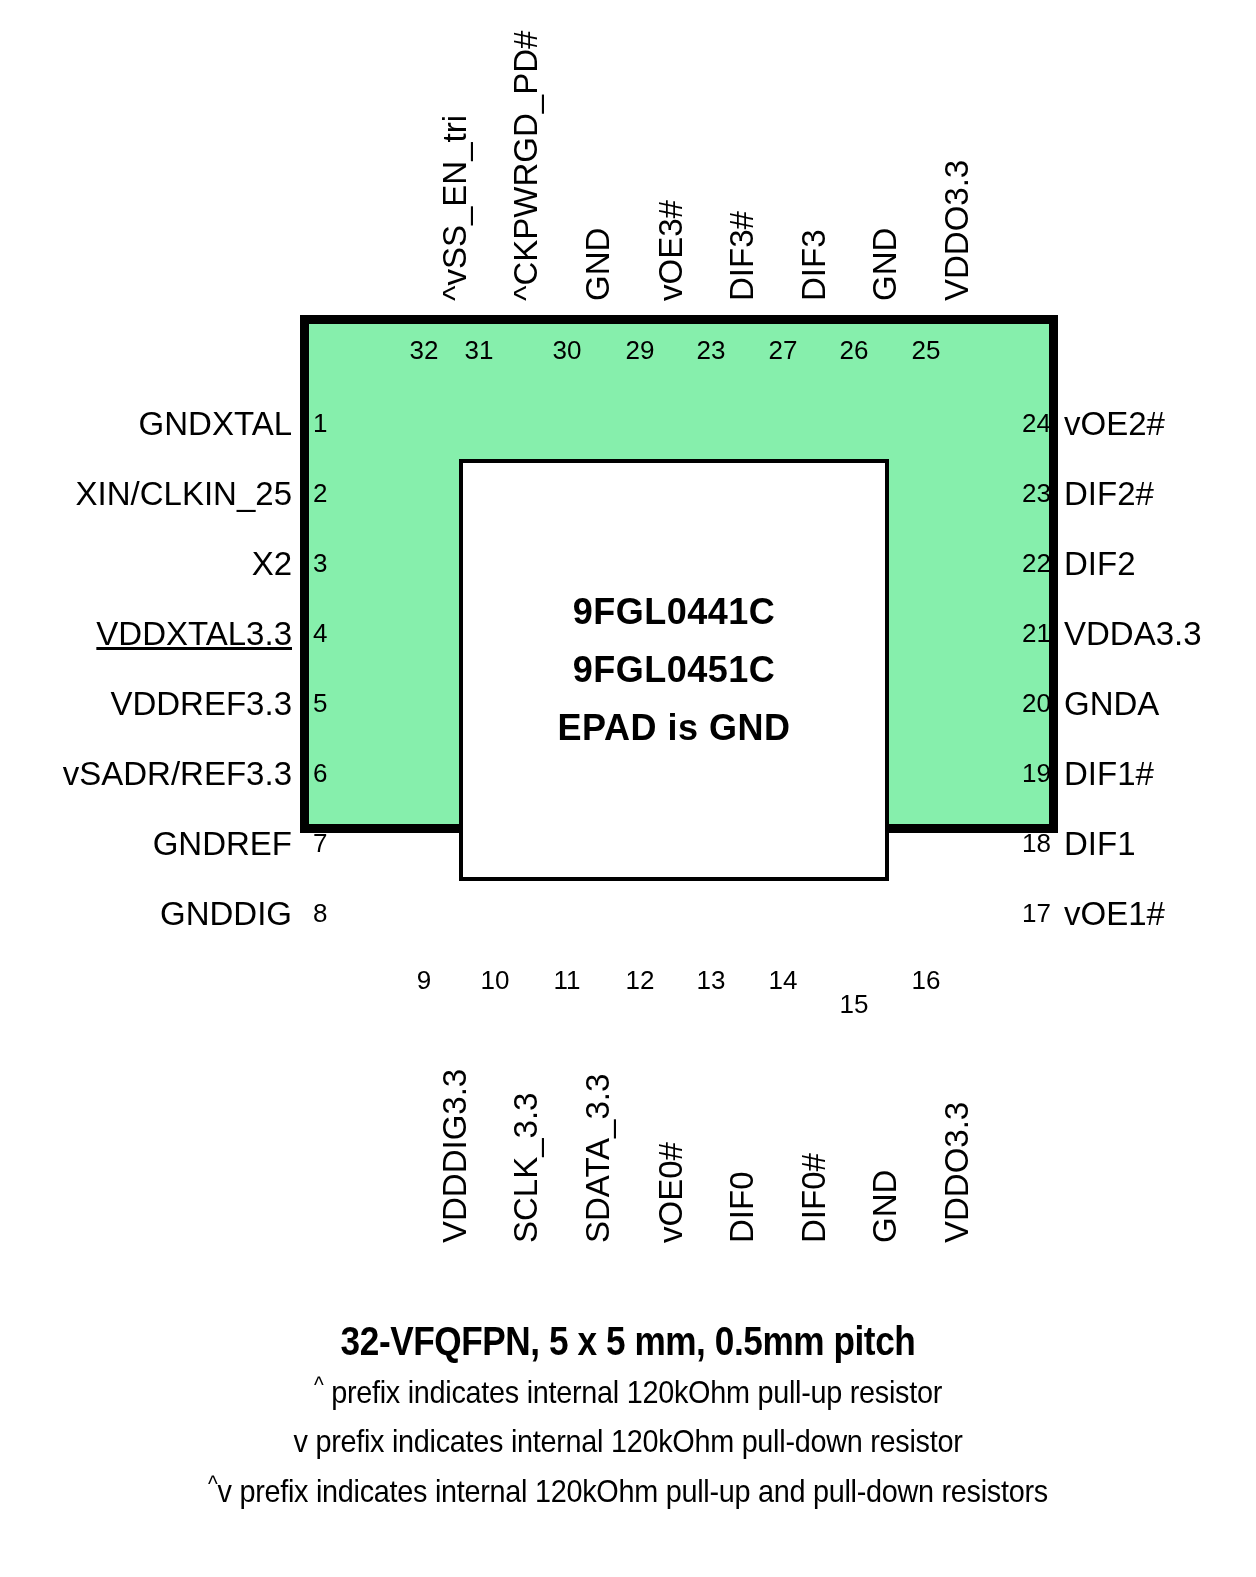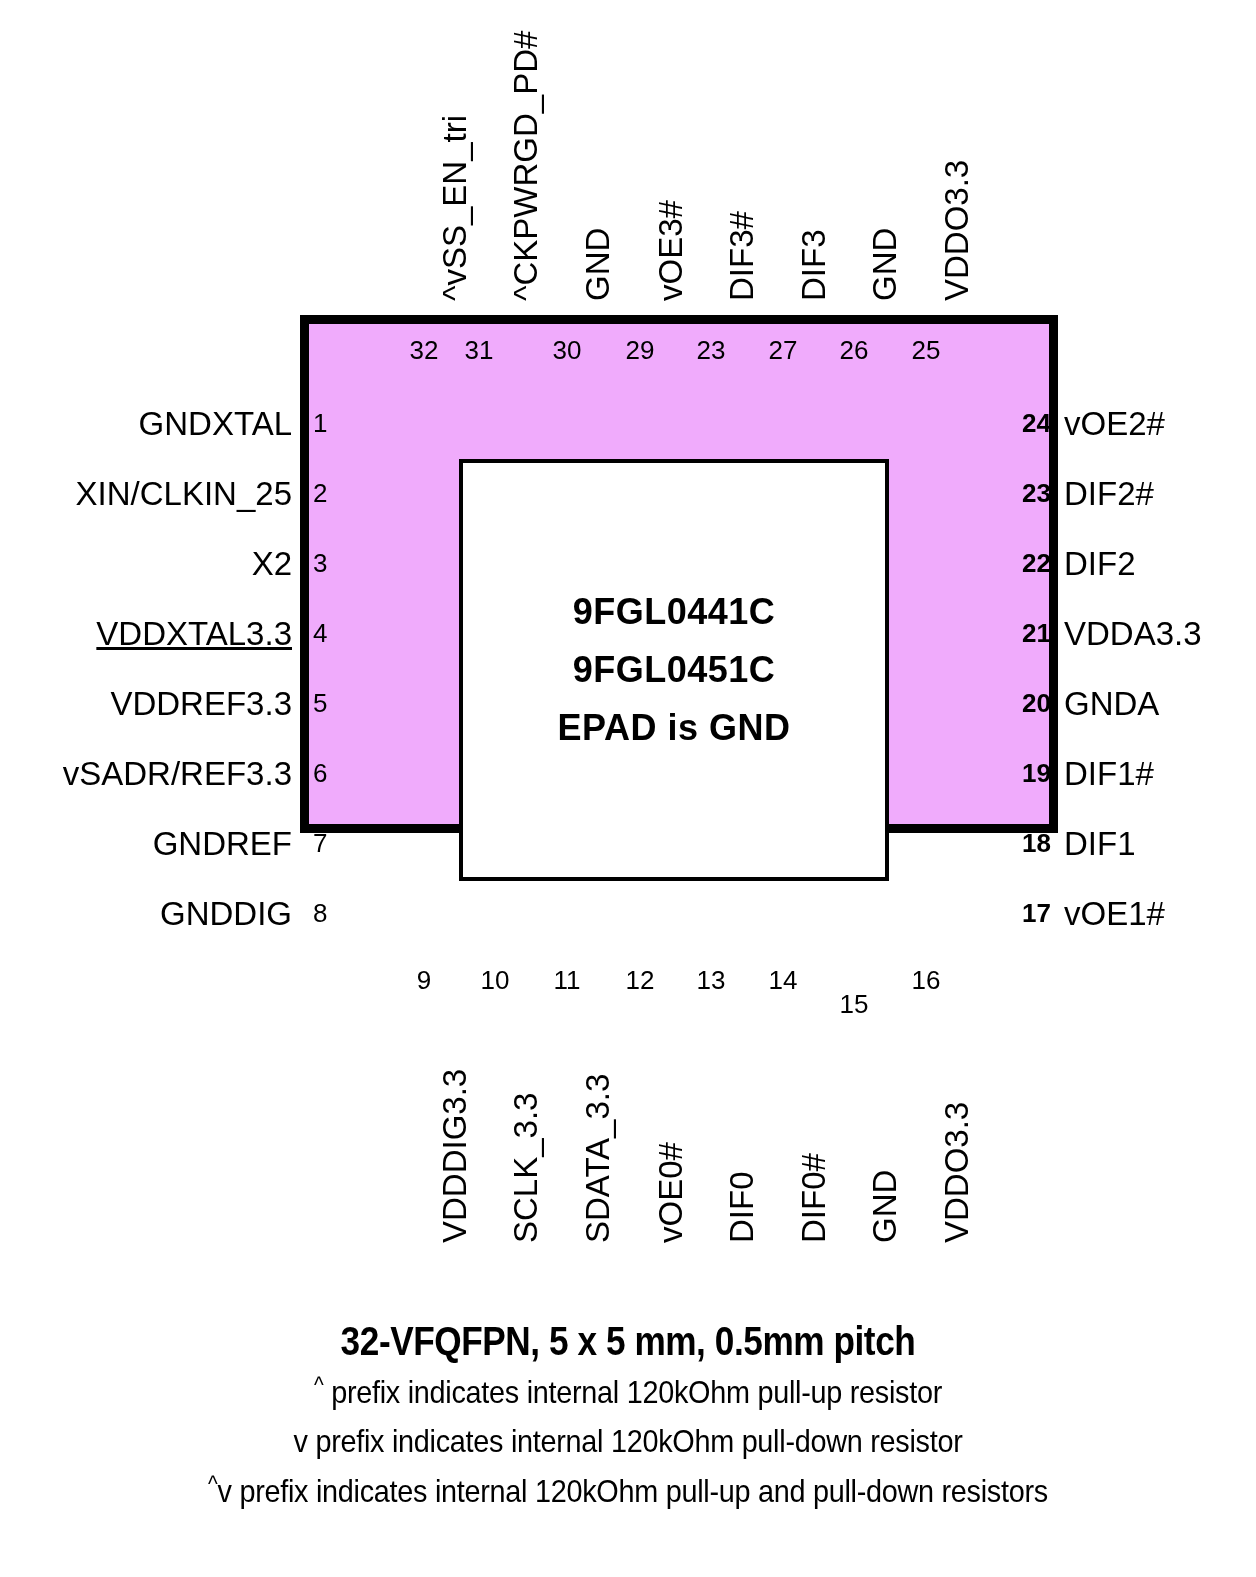--- a/index.html
+++ b/index.html
@@ -22,21 +22,21 @@
 
   
   #package-outline {
     position: absolute;
     left: 300px;
     top: 315px;
     width: 758px;
     height: 518px;
     border: 9px solid #000000;
     box-sizing: border-box;
-    background: #f0abfc;
+    background: #86efac;
   }
 
   
   #epad-box {
     position: absolute;
     left: 458px;
     top: 458px;
     width: 430px;
     height: 422px;
     border: 4px solid #000000;
@@ -81,21 +81,20 @@
   .pin-num.v {
     height: 34px;
     display: flex;
     align-items: center;
     margin-top: -17px;
   }
   .pin-num.v.left-col { left: 313px; }
   .pin-num.v.right-col {
     right: 205px;
     justify-content: flex-end;
-    font-weight: bold;
   }
 
   
   .pin-label-side {
     position: absolute;
     font-size: 33px;
     line-height: 1;
     height: 34px;
     display: flex;
     align-items: center;

